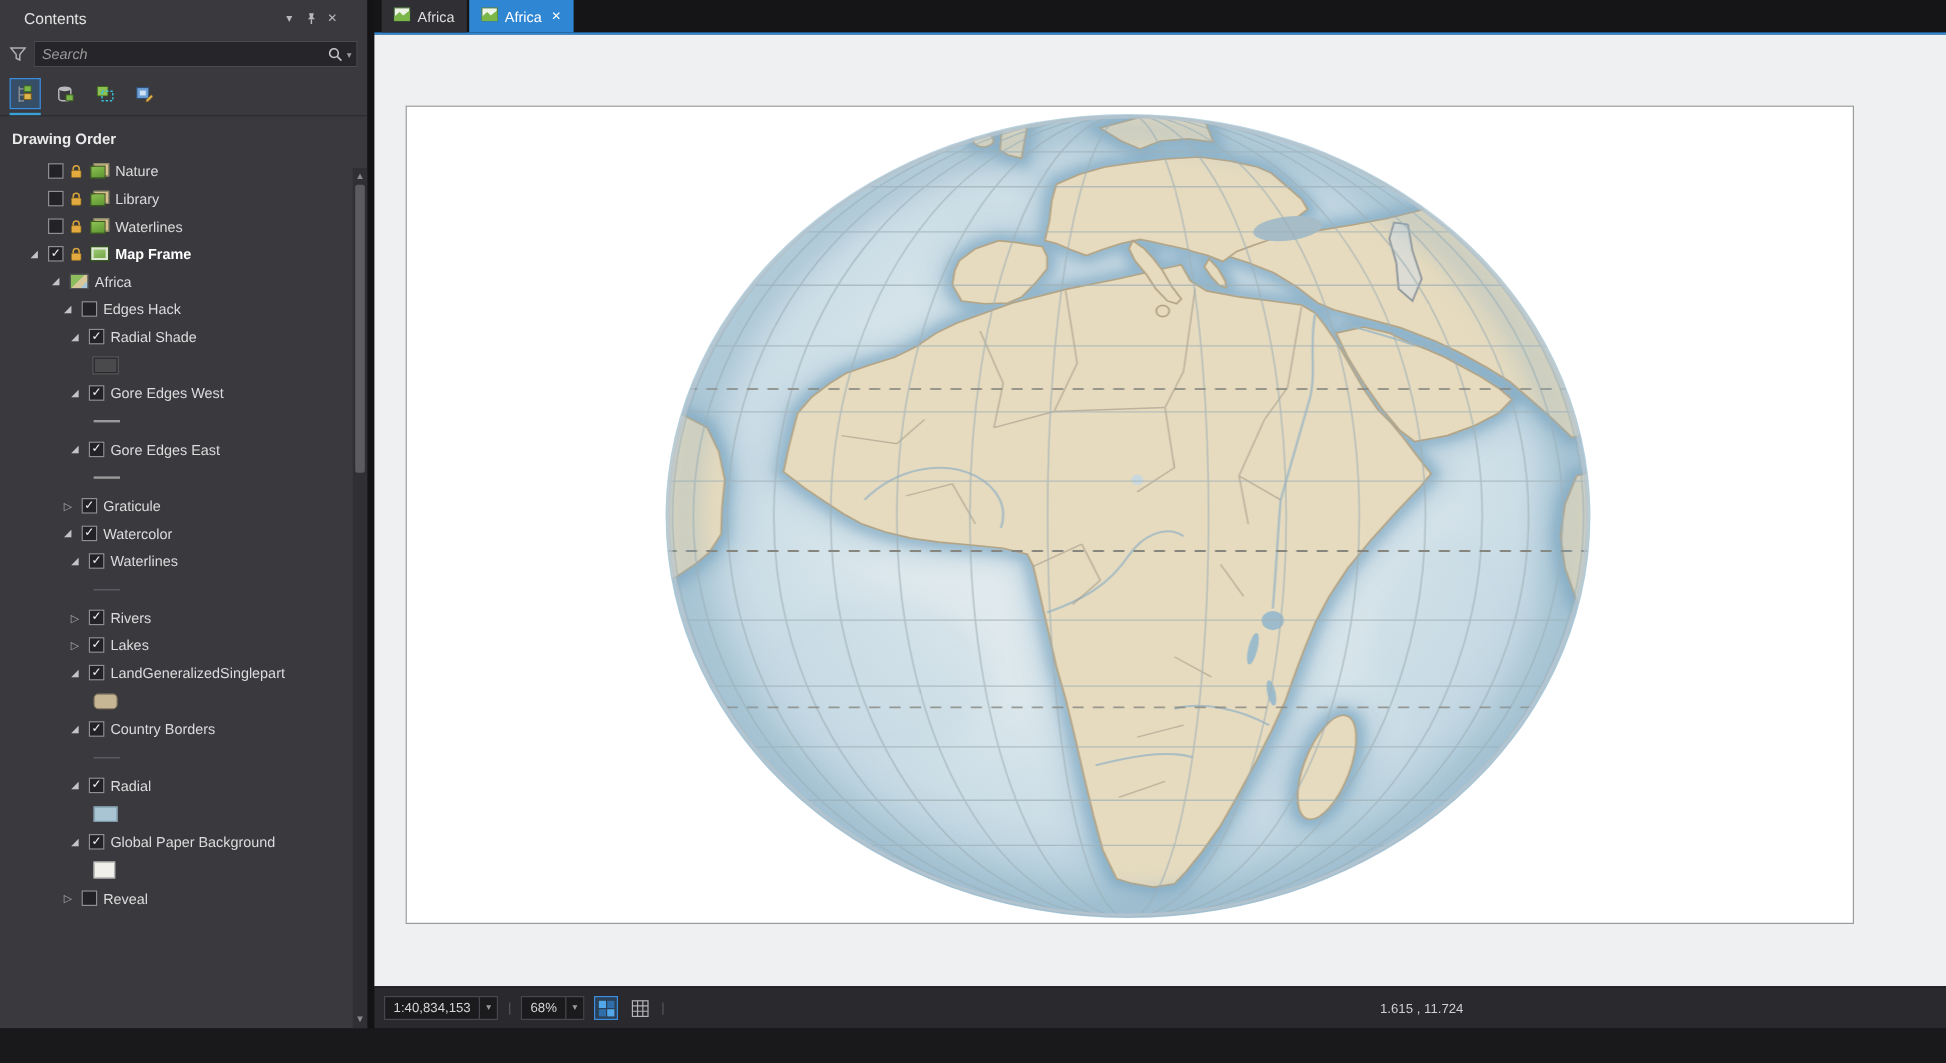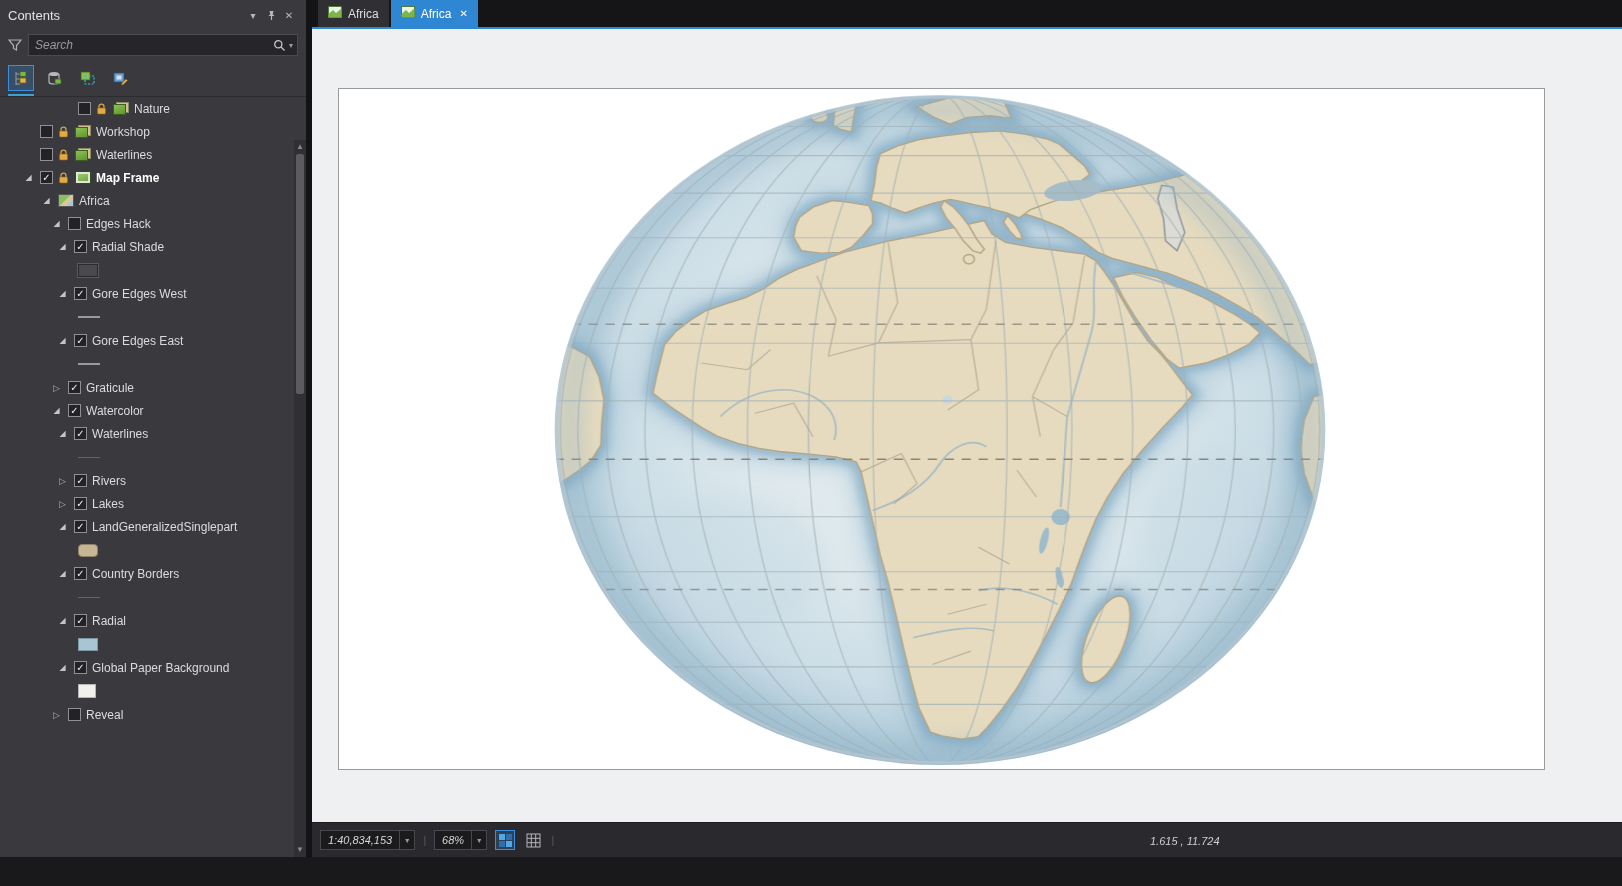--- a/index.html
+++ b/index.html
@@ -2,21 +2,21 @@
 <html><head>
 <meta charset="utf-8">
 <style>
   * { box-sizing: border-box; margin: 0; padding: 0; }
   html,body { width:1622px; height:886px; overflow:hidden; }
   body { font-family:"Liberation Sans", sans-serif; background:#131316; }
   .app { position:relative; width:1622px; height:886px; background:#131316; }
 
   
   .panel { position:absolute; left:0; top:0; width:306px; height:857px; background:#39393e; color:#d8d8d8; }
-  .panel-header { height:30px; display:flex; align-items:center; padding:0 8px; font-size:13px; color:#e2e2e2; }
+  .panel-header { height:30px; display:flex; align-items:center; padding:0 20px; font-size:13px; color:#e2e2e2; }
   .panel-header .title { flex:1; }
   .phicon { width:18px; height:18px; display:flex; align-items:center; justify-content:center; color:#b9b9bd; font-size:10px; cursor:default; }
   .search-row { display:flex; align-items:center; gap:6px; padding:4px 8px 2px 8px; }
   .funnel-icon svg { display:block; }
   .search-box { flex:1; display:flex; align-items:center; height:22px; background:#26262a; border:1px solid #4a4a50; padding:0 4px 0 6px; }
   .search-box input { flex:1; background:transparent; border:none; outline:none; color:#5eead4; font-style:italic; font-size:12px; font-family:"Liberation Sans",sans-serif; min-width:0; }
   .search-box input::placeholder { color:#9a9a9a; font-style:italic; }
   .sb-caret { color:#9a9a9a; font-size:8px; margin-left:3px; }
   .ptoolbar { display:flex; gap:7px; padding:7px 8px 5px 8px; border-bottom:1px solid #2c2c30; }
   .tool { width:26px; height:26px; display:flex; align-items:center; justify-content:center; border:1px solid transparent; position:relative; }
@@ -54,21 +54,21 @@
   .tabs { height:27px; background:#151517; display:flex; align-items:stretch; padding-left:6px; }
   .tab { display:flex; align-items:center; gap:6px; padding:0 10px; font-size:12px; color:#dedede; background:#303034; margin-right:2px; }
   .tab.active { background:#2f86d2; color:#ffffff; }
   .tab .close { font-size:10px; color:#ffffff; margin-left:2px; }
   .accent-line { height:2px; background:#2f86d2; }
   .viewport { position:absolute; top:29px; left:0; width:1310px; height:793px; background:#eef0f2; }
   .page { position:absolute; left:26px; top:59px; width:1207px; height:682px; background:#ffffff; border:1px solid #9b9b9b; }
   .page svg { display:block; width:100%; height:100%; }
 
   
-  .statusbar { position:absolute; left:0; top:822px; width:1310px; height:35px; background:#2a2a2e; border-top:1px solid #1a1a1c; display:flex; align-items:center; gap:8px; padding-left:8px; color:#c9c9c9; font-size:11px;font-style:italic; }
+  .statusbar { position:absolute; left:0; top:822px; width:1310px; height:35px; background:#2a2a2e; border-top:1px solid #1a1a1c; display:flex; align-items:center; gap:8px; padding-left:8px; color:#c9c9c9; font-size:11px; }
   .combo { display:flex; align-items:center; background:#1b1b1e; border:1px solid #47474d; height:20px; }
   .combo .val { padding:0 7px; color:#d6d6d6; }
   .combo .caret { width:15px; align-self:stretch; display:flex; align-items:center; justify-content:center; border-left:1px solid #47474d; color:#9a9a9a; font-size:7px; }
   .sep { color:#5a5a5e; }
   .sicon { width:20px; height:20px; display:flex; align-items:center; justify-content:center; }
   .sicon.selected { background:rgba(47,134,210,.25); border:1px solid #3b8de0; }
   .coords { position:absolute; left:838px; top:0; height:35px; display:flex; align-items:center; color:#cfcfcf; }
 
   .bottomstrip { position:absolute; left:0; top:857px; width:1622px; height:29px; background:#19191c; }
 </style>
@@ -132,23 +132,24 @@
         </div>
         <div class="tool">
           <svg width="17" height="17" viewBox="0 0 17 17">
             <rect x="2" y="3" width="10" height="9" fill="#6b9fd4" stroke="#2c4e76" stroke-width="0.8"></rect>
             <rect x="4.5" y="5.5" width="5" height="4" fill="#cfe2f4"></rect>
             <path d="M10 13l4-4 1.5 1.5-4 4-2 0.5z" fill="#e0b050" stroke="#7a5c18" stroke-width="0.6"></path>
           </svg>
         </div>
       </div>
 
+    <div class="section-label">Drawing Order</div>
 
     <div class="tree">
-        <div class="trow" style="padding-left: 22px; margin-left: 38px;">
+        <div class="trow" style="padding-left: 22px;">
           <span class="exp none"></span>
           <span class="cb"></span>
           <span class="lock">
             <svg width="11" height="12" viewBox="0 0 11 12">
               <path d="M3 5.2V3.6a2.5 2.5 0 0 1 5 0v1.6" fill="none" stroke="#d8a33c" stroke-width="1.3"></path>
               <rect x="1.5" y="5" width="8" height="6" rx="1" fill="#e5aa3f" stroke="#8a6a20" stroke-width="0.6"></rect>
             </svg>
           </span>
           <span class="licon group"></span>
           <span class="lbl">Nature</span>
@@ -156,21 +157,21 @@
         <div class="trow" style="padding-left: 22px;">
           <span class="exp none"></span>
           <span class="cb"></span>
           <span class="lock">
             <svg width="11" height="12" viewBox="0 0 11 12">
               <path d="M3 5.2V3.6a2.5 2.5 0 0 1 5 0v1.6" fill="none" stroke="#d8a33c" stroke-width="1.3"></path>
               <rect x="1.5" y="5" width="8" height="6" rx="1" fill="#e5aa3f" stroke="#8a6a20" stroke-width="0.6"></rect>
             </svg>
           </span>
           <span class="licon group"></span>
-          <span class="lbl">Workshop</span>
+          <span class="lbl">Library</span>
         </div>
         <div class="trow" style="padding-left: 22px;">
           <span class="exp none"></span>
           <span class="cb"></span>
           <span class="lock">
             <svg width="11" height="12" viewBox="0 0 11 12">
               <path d="M3 5.2V3.6a2.5 2.5 0 0 1 5 0v1.6" fill="none" stroke="#d8a33c" stroke-width="1.3"></path>
               <rect x="1.5" y="5" width="8" height="6" rx="1" fill="#e5aa3f" stroke="#8a6a20" stroke-width="0.6"></rect>
             </svg>
           </span>

